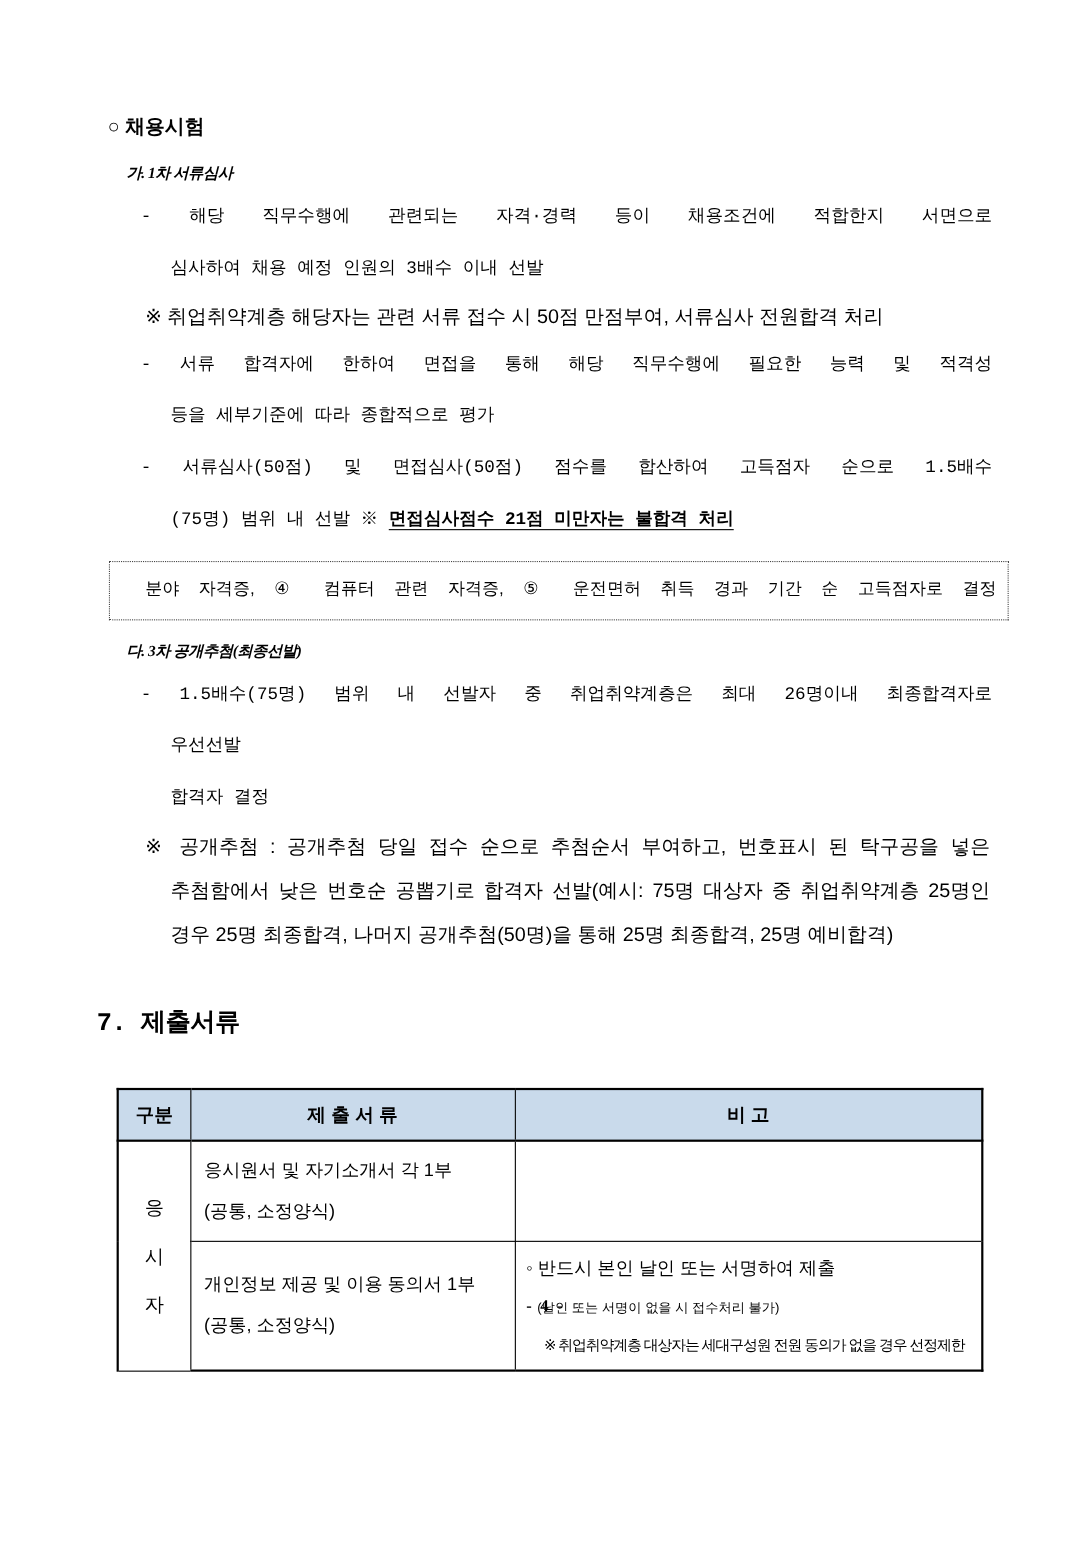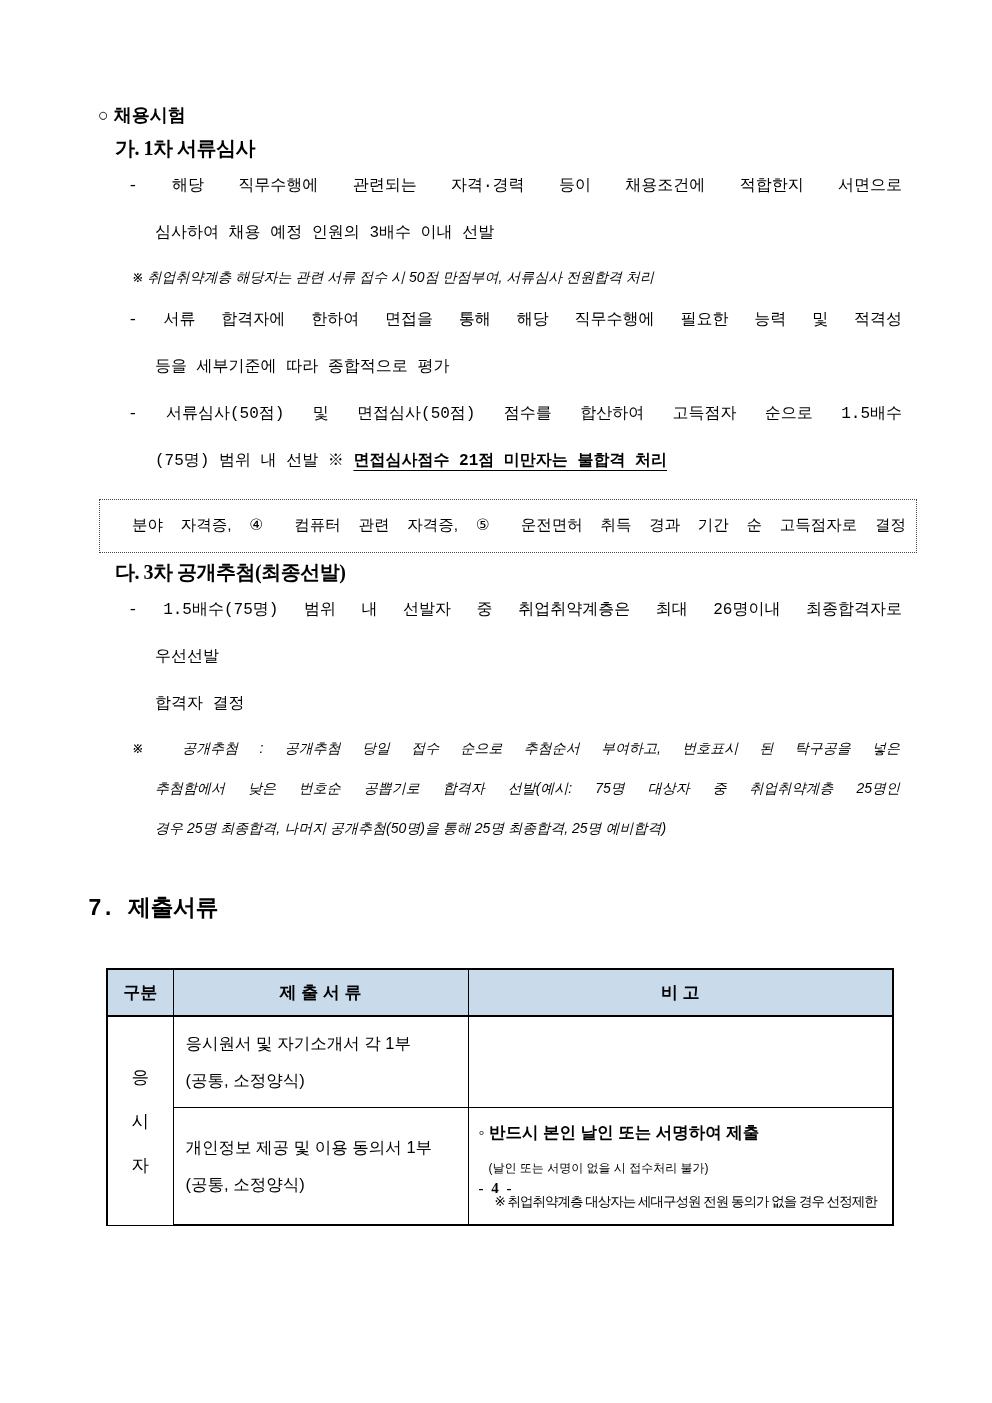--- a/index.html
+++ b/index.html
@@ -17,42 +17,42 @@
     padding: 100px 88px 0 88px;
   }
 
   
   .exam { margin-left: 10px; }
   .exam-title {
     font-family: "Liberation Sans", "DejaVu Sans", sans-serif;
     font-size: 18px; font-weight: 700; line-height: 30px;
   }
   .stage-heading {
-    font-size: 20px; font-weight: 700; line-height: 30px;
-    margin-top: 3px; padding-left: 17px;
+    font-size: 14px; font-weight: 700; line-height: 30px;
+    margin-top: 14px; padding-left: 17px;
     letter-spacing: -0.5px;
+    font-style: italic;
   }
   .body-line {
     font-family: Liberation Mono, monospace;
     font-size: 16px; line-height: 47px;
     padding-left: 30px; padding-right: 2px;
     white-space: nowrap;
   }
   .body-line.cont { padding-left: 57px; }
   .body-line.full {
     white-space: normal;
     text-align: justify;
     text-align-last: justify;
   }
   .note-line {
     font-family: "Liberation Sans", "DejaVu Sans", sans-serif;
-    font-size: 14px; line-height: 40px;
+    font-size: 18px; line-height: 40px;
     padding-left: 34px; padding-right: 4px;
     white-space: nowrap;
-    font-style: italic;
   }
   .note-line.cont { padding-left: 57px; }
   .note-line.full {
     white-space: normal;
     text-align: justify;
     text-align-last: justify;
   }
   .underlined-bold {
     font-weight: 700;
     text-decoration: underline;
@@ -105,21 +105,21 @@
   .docs-table thead th:last-child { border-right: 2.5px solid #000; }
   .docs-table tbody td.outer-l { border-left: 2.5px solid #000; }
   .docs-table tbody td.outer-r { border-right: 2.5px solid #000; }
   .docs-table tbody tr:last-child td { border-bottom: 2.5px solid #000; }
   .cat-cell {
     text-align: center; font-size: 17.5px; line-height: 44px;
   }
   .doc-cell { padding: 8px 6px 8px 12px; height: 86px; }
   .doc-cell .dl { font-size: 16.5px; line-height: 37px; white-space: nowrap; }
   .remark-cell { padding: 6px 4px 6px 10px; }
-  .remark-cell .r1 { font-size: 16.5px; line-height: 36px; white-space: nowrap; font-weight: bold; }
+  .remark-cell .r1 { font-size: 16.5px; line-height: 36px; white-space: nowrap; }
   .remark-cell .r2 { font-size: 12px; line-height: 36px; padding-left: 10px; white-space: nowrap; }
   .remark-cell .r3 {
     font-size: 13.5px; line-height: 32px; padding-left: 16px;
     letter-spacing: -1px; white-space: nowrap;
   }
   .row2-height { height: 99px; }
 
   
   .footer {
     position: absolute;

